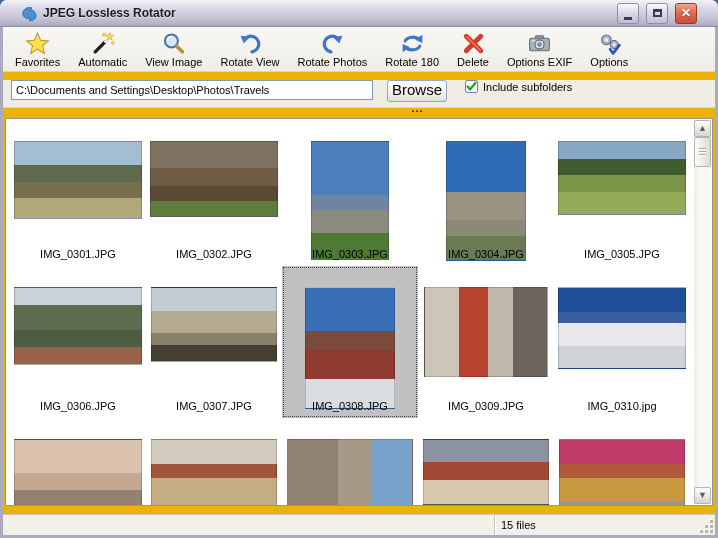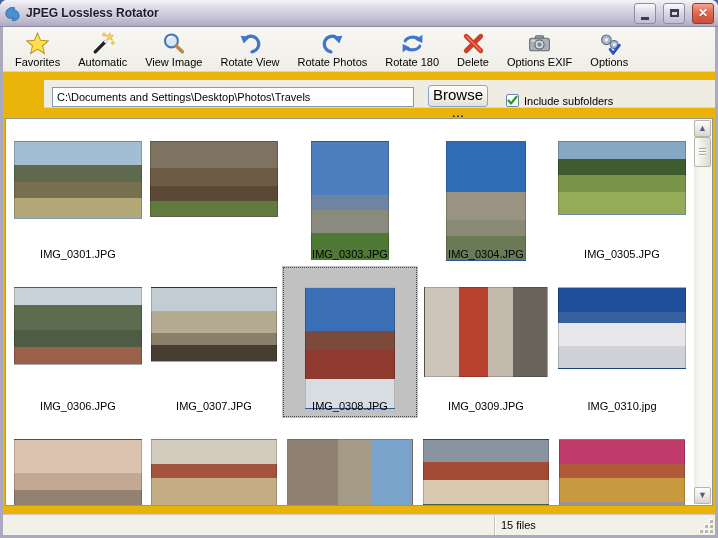--- a/index.html
+++ b/index.html
@@ -14,21 +14,21 @@
     box-shadow:0 0 0 1px #54547a;
     display:flex; flex-direction:column;
   }
 
   
   .titlebar {
     height:27px; flex:0 0 27px;
     background:linear-gradient(180deg,#f4f3f8 0%,#dcdae6 30%,#c4c2d4 70%,#aeacc2 100%);
     border-bottom:1px solid #8b89a3;
     display:flex; align-items:center;
-    padding:0 4px; gap:5px;
+    padding:0 21px; gap:5px;
   }
   .app-icon { width:17px; height:17px; flex:0 0 17px; }
   .titlebar .title {
     font-size:12px; font-weight:bold; color:#1c1c28; flex:1;
     white-space:nowrap; overflow:hidden;
     text-shadow:0 1px 0 rgba(255,255,255,0.5);
   }
   .winbtn {
     width:22px; height:21px; border-radius:3px;
     border:1px solid #8f8da6; margin-left:2px;
@@ -63,21 +63,21 @@
     padding:1px 7px 2px; border:1px solid transparent; border-radius:2px;
     cursor:default;
   }
   .toolbtn svg { width:25px; height:25px; }
   .toolbtn .tlabel { font-size:11px; color:#000; margin-top:0px; white-space:nowrap; }
 
   
   .addressrow {
     flex:0 0 28px; background:#eeece3;
     border-bottom:1px solid #dbd8cb;
-    display:flex; align-items:flex-end; padding:0 8px;margin-left:41px;
+    display:flex; align-items:flex-start; padding:0 8px;
   }
   .pathinput {
     width:362px; height:20px;
     border:1px solid #7f9db9; background:#fff;
     font-family:"Liberation Sans",sans-serif; font-size:11px; color:#000;
     padding:0 4px;
   }
   .browsebtn {
     margin-left:14px; width:60px; height:22px;
     border:1px solid #8da6d8; border-radius:3px;
@@ -276,20 +276,21 @@
 
     <div class="panelwrap">
       <div class="panel">
         <div class="grid">
             <div class="cell">
               <div class="thumb" style="width: 128px; height: 78px; background: linear-gradient(rgb(163, 189, 211) 0%, rgb(163, 189, 211) 30%, rgb(95, 106, 76) 30%, rgb(95, 106, 76) 52%, rgb(119, 112, 79) 52%, rgb(119, 112, 79) 74%, rgb(179, 168, 120) 74%, rgb(179, 168, 120) 100%);"></div>
               <div class="flabel">IMG_0301.JPG</div>
             </div>
             <div class="cell">
               <div class="thumb" style="width: 128px; height: 76px; background: linear-gradient(rgb(126, 114, 96) 0%, rgb(126, 114, 96) 35%, rgb(109, 91, 68) 35%, rgb(109, 91, 68) 60%, rgb(90, 74, 53) 60%, rgb(90, 74, 53) 80%, rgb(95, 124, 60) 80%, rgb(95, 124, 60) 100%);"></div>
+              <div class="flabel">IMG_0302.JPG</div>
             </div>
             <div class="cell">
               <div class="thumb" style="width: 78px; height: 119px; background: linear-gradient(rgb(77, 127, 192) 0%, rgb(77, 127, 192) 45%, rgb(109, 133, 160) 45%, rgb(109, 133, 160) 58%, rgb(138, 138, 126) 58%, rgb(138, 138, 126) 78%, rgb(78, 122, 53) 78%, rgb(78, 122, 53) 100%);"></div>
               <div class="flabel">IMG_0303.JPG</div>
             </div>
             <div class="cell">
               <div class="thumb" style="width: 80px; height: 120px; background: linear-gradient(rgb(47, 108, 184) 0%, rgb(47, 108, 184) 42%, rgb(154, 146, 130) 42%, rgb(154, 146, 130) 66%, rgb(138, 138, 118) 66%, rgb(138, 138, 118) 80%, rgb(106, 122, 85) 80%, rgb(106, 122, 85) 100%);"></div>
               <div class="flabel">IMG_0304.JPG</div>
             </div>
             <div class="cell">

